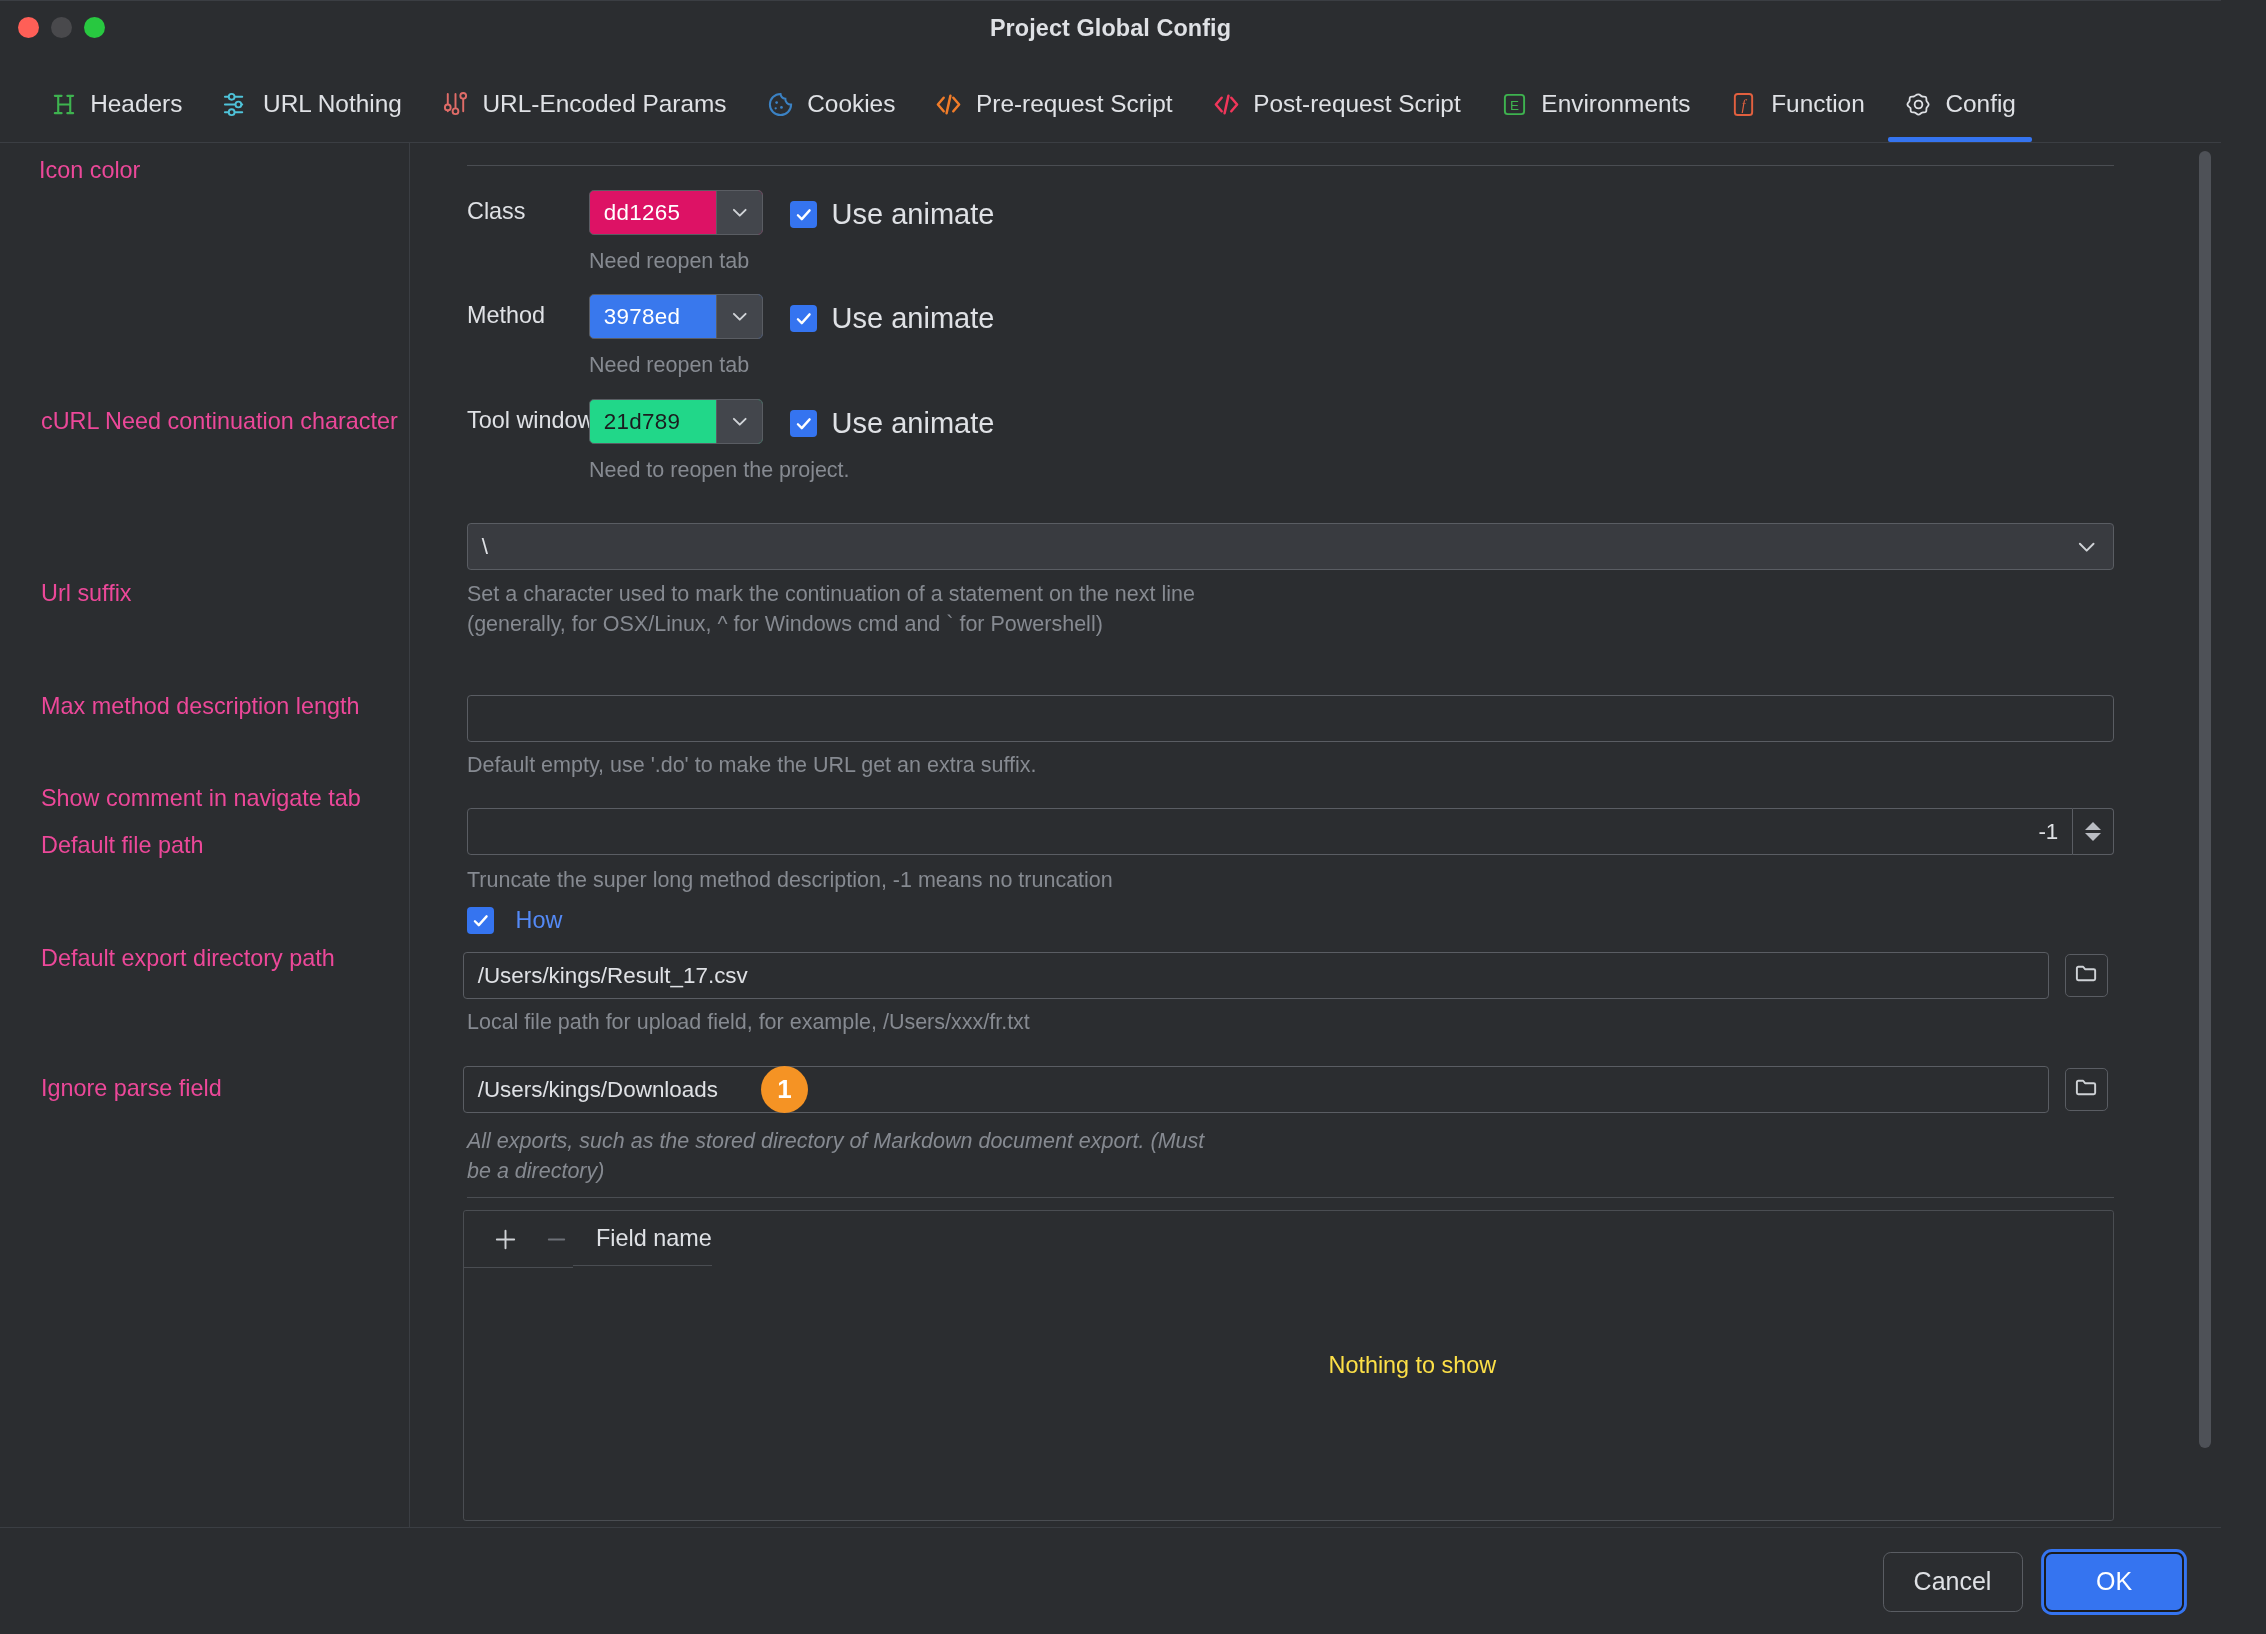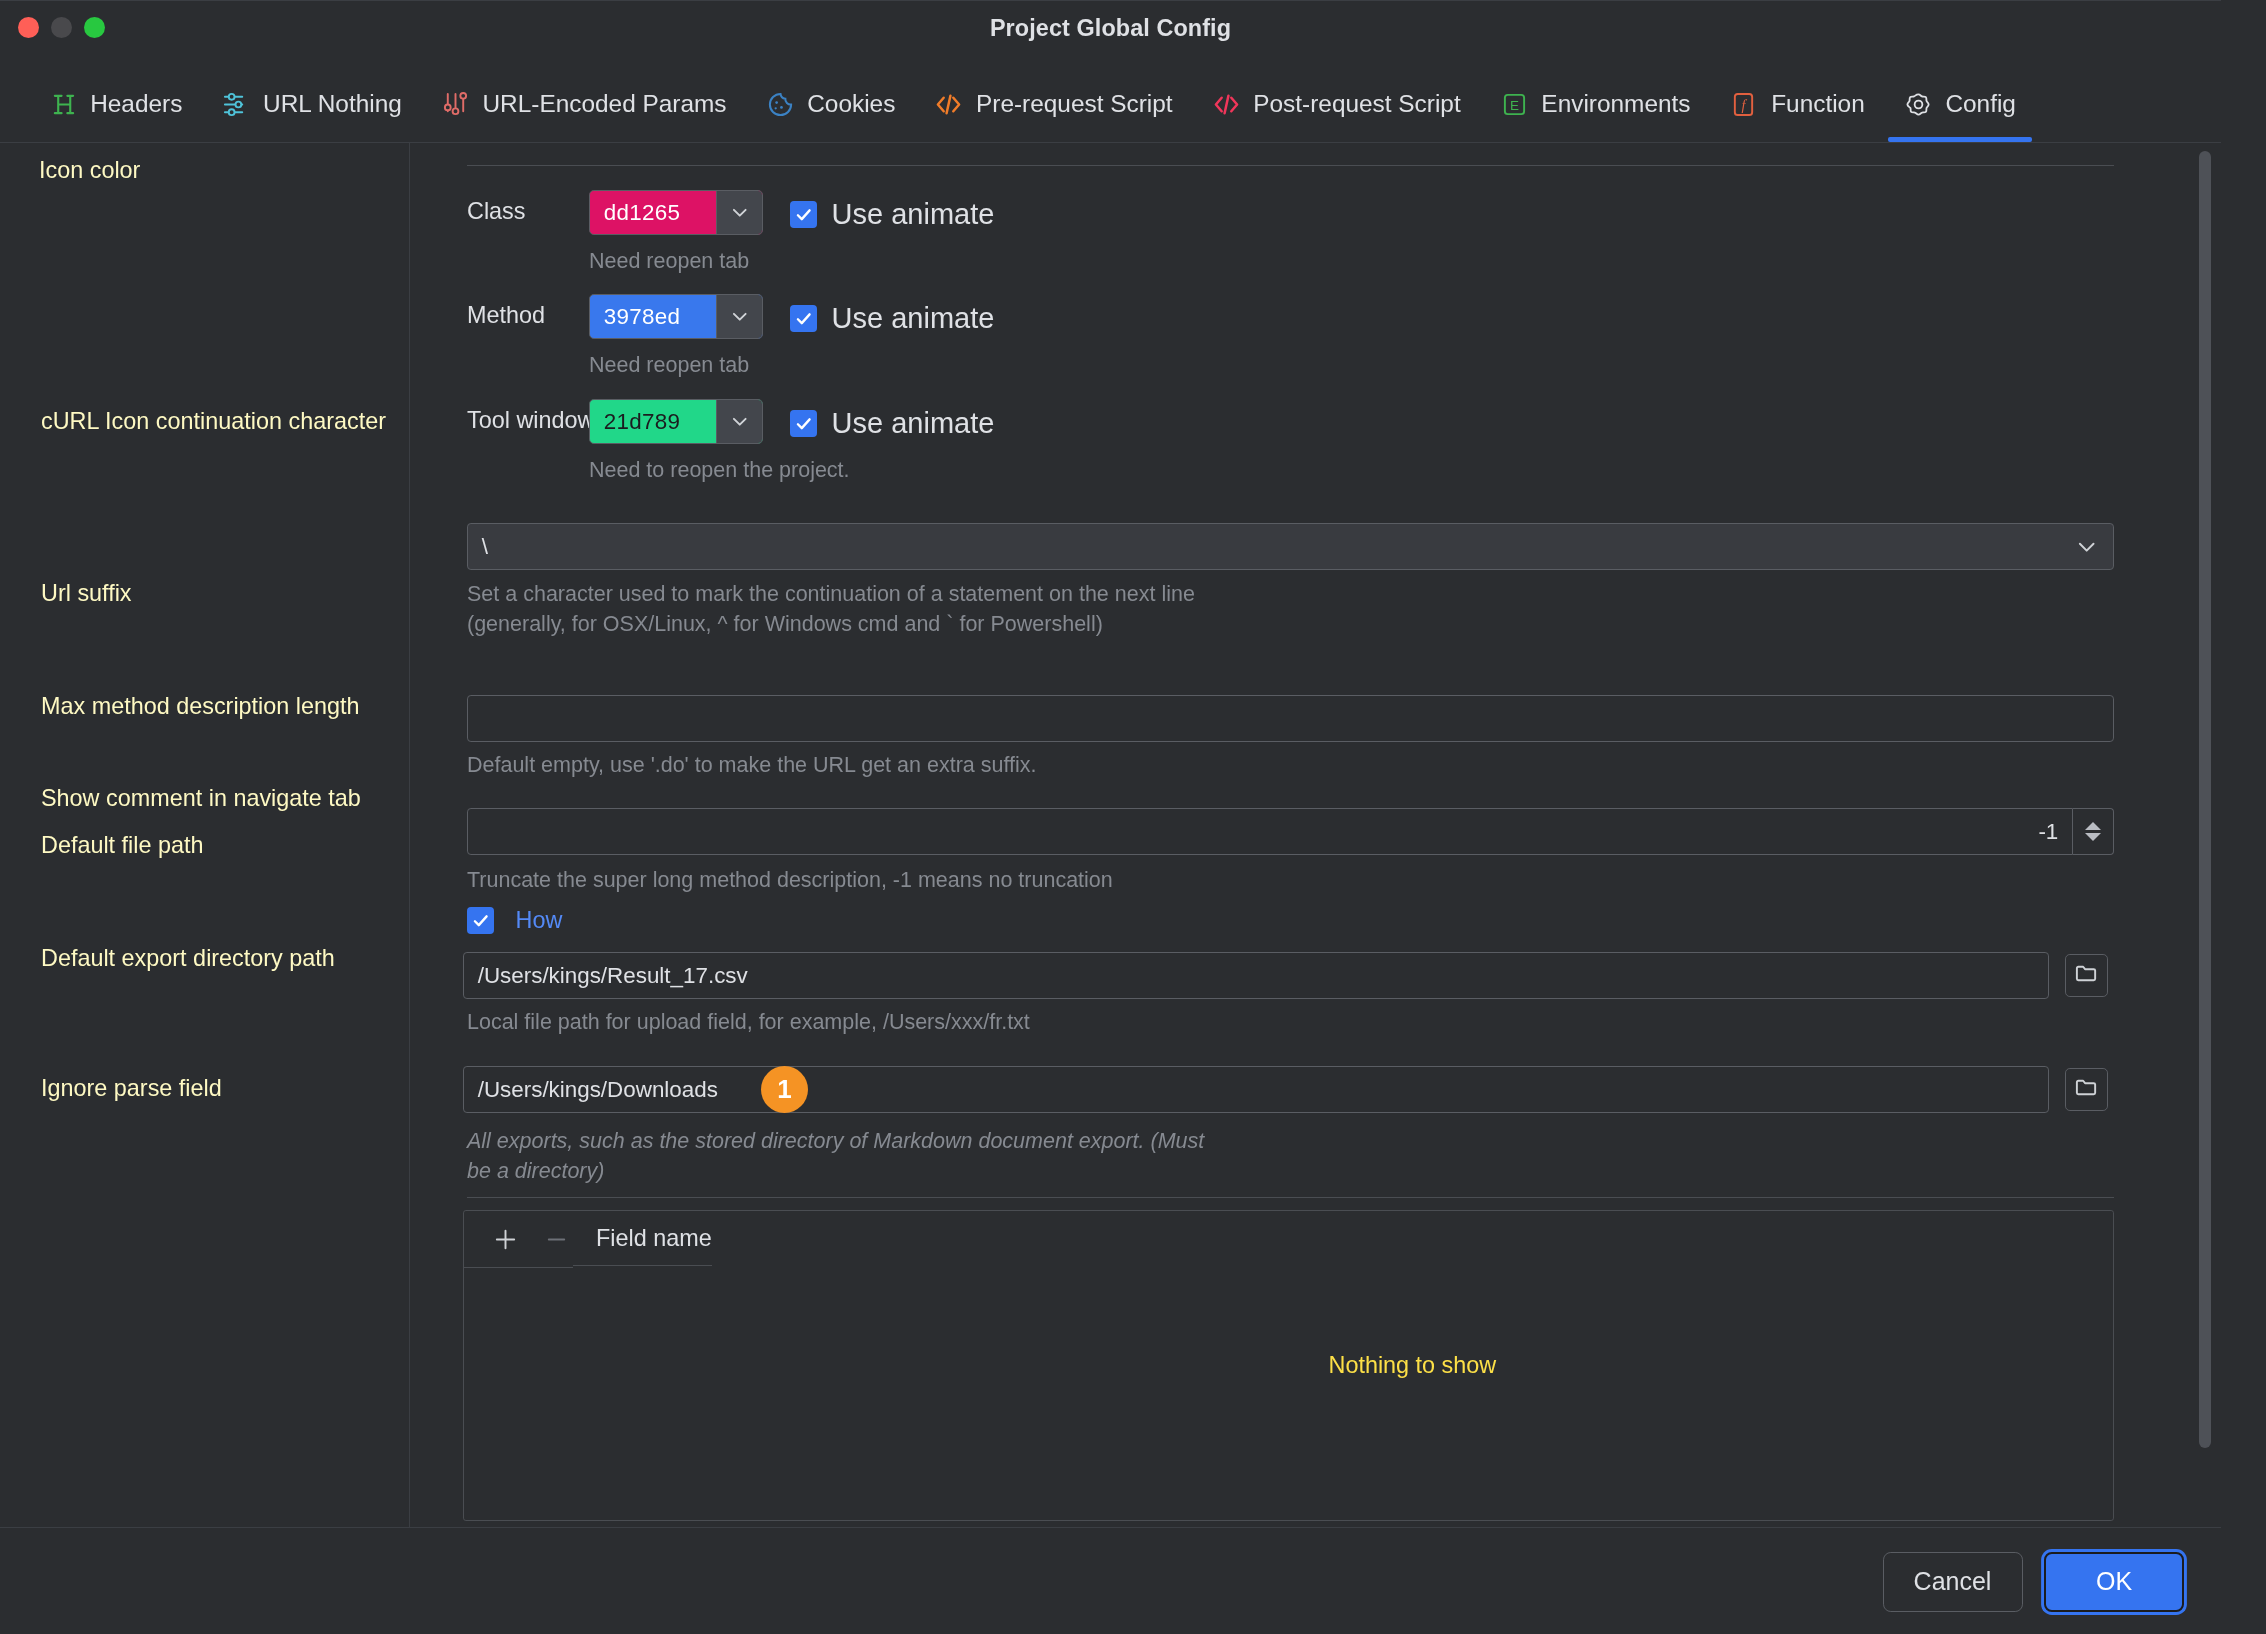--- a/index.html
+++ b/index.html
@@ -77,21 +77,21 @@
     overflow:hidden;
   }
   .leftcol{
     width:410px;min-width:410px;
     border-right:1px solid #3b3e43;
     position:relative;
     box-sizing:border-box;
   }
   .leftcol .lbl{
     position:absolute;left:41px;
-    font-size:23.4px;color:#fef9c3;white-space:nowrap;
+    font-size:23.4px;color:#ec4899;white-space:nowrap;
   }
   .rightcol{
     flex:1;position:relative;box-sizing:border-box;
   }
   .rightcol .abs{position:absolute;box-sizing:border-box;}
 
   .sep{
     position:absolute;height:1px;background:#4a4d52;
   }
   .hint{
@@ -335,21 +335,21 @@
       <span>Config</span>
     </div>
 
   </div>
 
   <div class="content">
     <div class="panel">
 
       <div class="leftcol">
         <div class="lbl" style="top:13.7px;left:39px;">Icon color</div>
-        <div class="lbl" style="top:265px;">cURL Icon continuation character</div>
+        <div class="lbl" style="top:265px;">cURL Need continuation character</div>
         <div class="lbl" style="top:437px;">Url suffix</div>
         <div class="lbl" style="top:550px;">Max method description length</div>
         <div class="lbl" style="top:642px;">Show comment in navigate tab</div>
         <div class="lbl" style="top:689px;">Default file path</div>
         <div class="lbl" style="top:802px;">Default export directory path</div>
         <div class="lbl" style="top:932px;">Ignore parse field</div>
       </div>
 
       <div class="rightcol">
 

